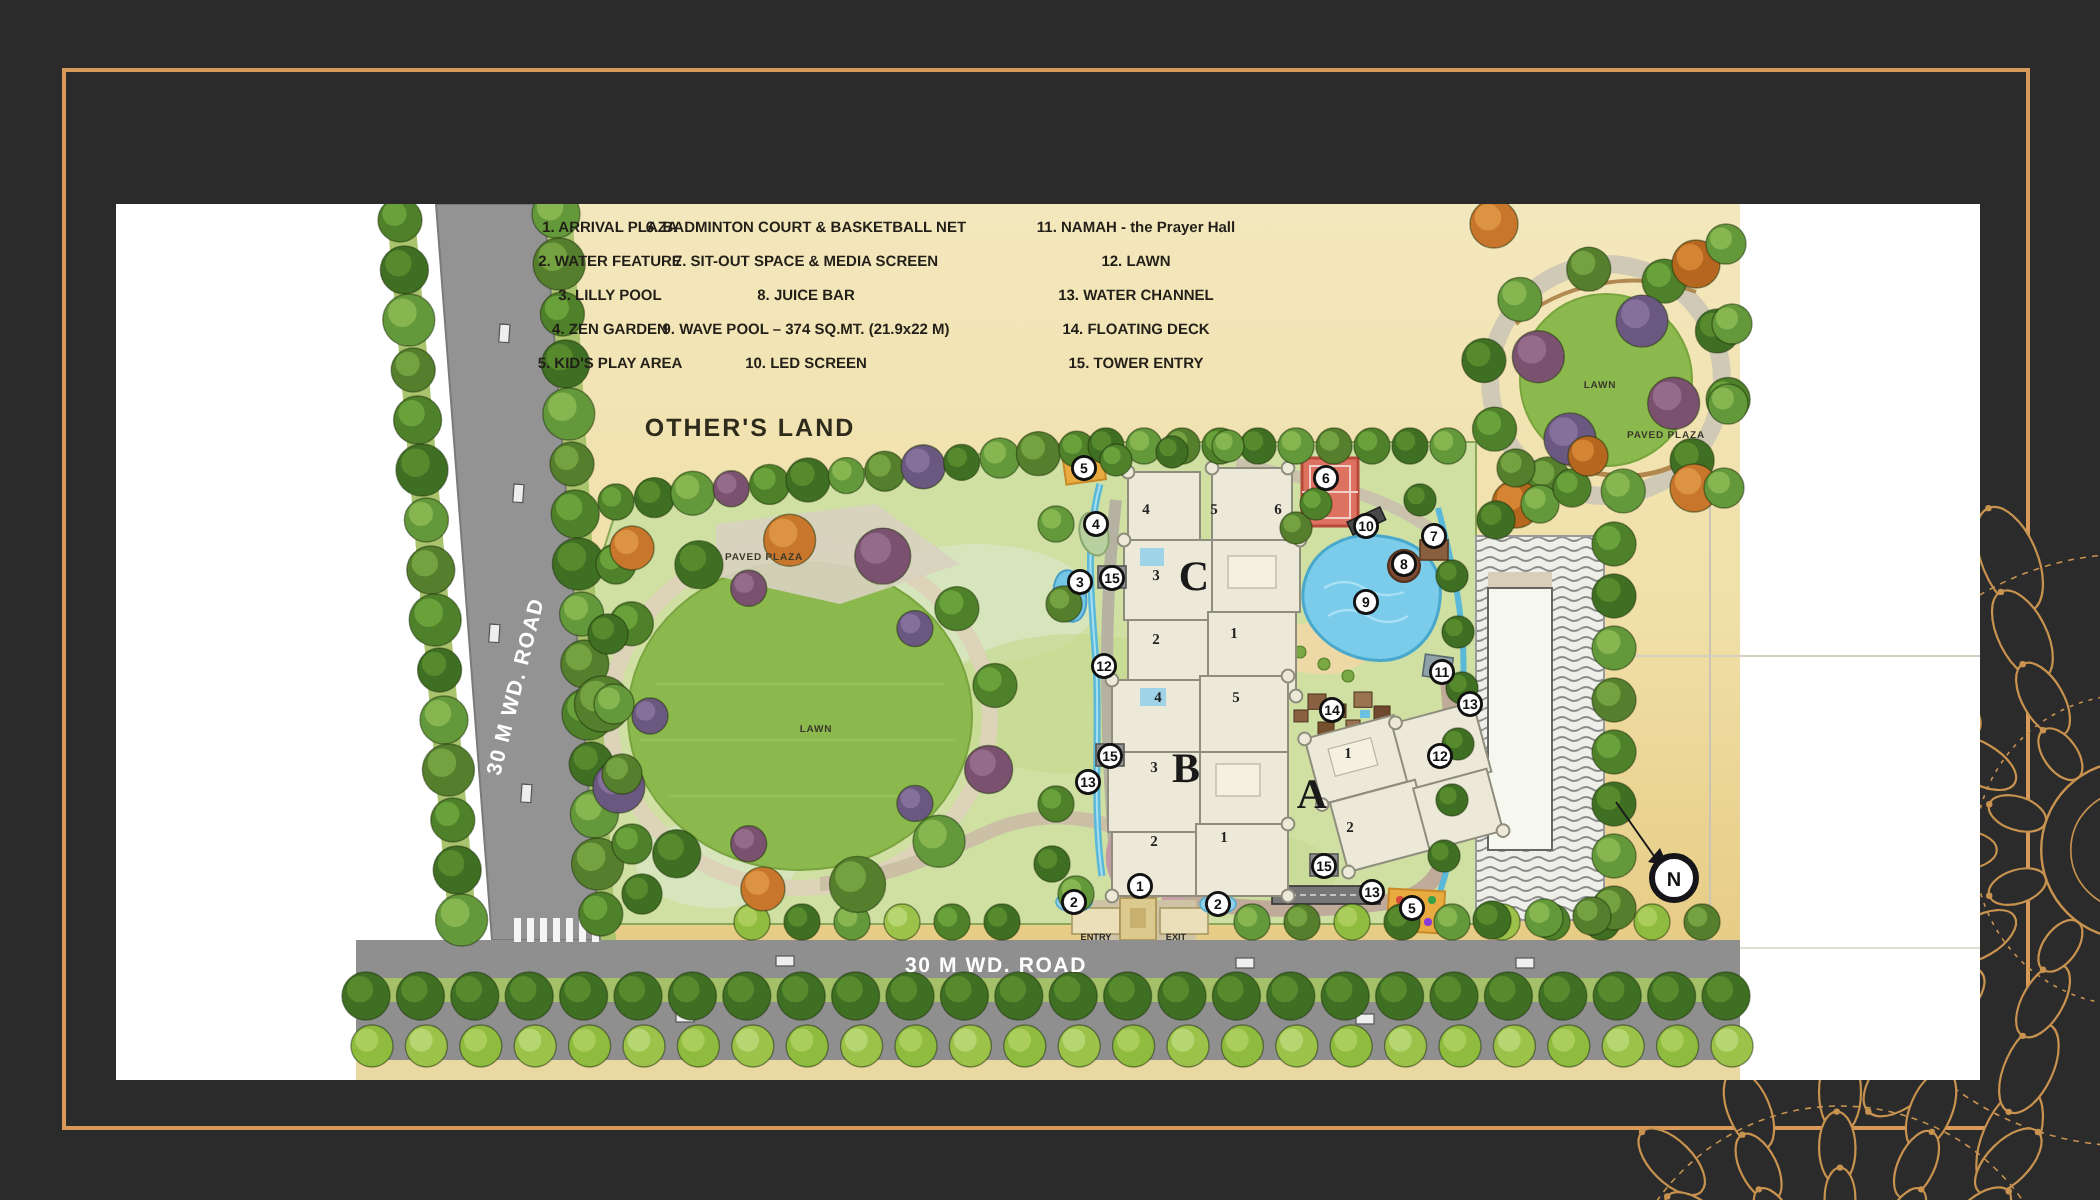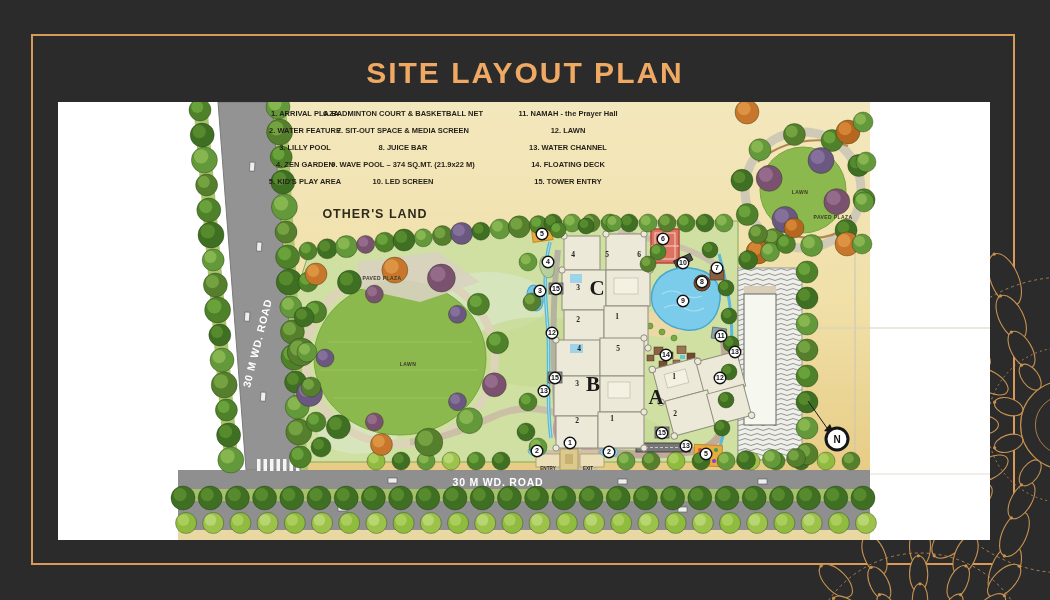--- a/index.html
+++ b/index.html
@@ -241,21 +241,20 @@
         <ellipse cx="156.3327793027028" cy="408.75603865200236" rx="11.200000000000001" ry="6.3" fill="#2b2b2c" stroke="#c8924f" stroke-width="1.1" transform="rotate(306 156.3327793027028 408.75603865200236)"></ellipse>
         <circle cx="162.91597412837848" cy="399.69504831500296" r="1.6" fill="#c8924f"></circle>
         <ellipse cx="172.60733193002287" cy="431.15603865200234" rx="11.200000000000001" ry="6.3" fill="#2b2b2c" stroke="#c8924f" stroke-width="1.1" transform="rotate(342 172.60733193002287 431.15603865200234)"></ellipse>
         <circle cx="183.2591649125286" cy="427.6950483150029" r="1.6" fill="#c8924f"></circle>
         <circle cx="130" cy="445" r="33.6" fill="#2b2b2c" stroke="#c8924f" stroke-width="1.2"></circle>
         <circle cx="130" cy="445" r="22.400000000000002" fill="none" stroke="#c8924f" stroke-width="0.8"></circle>
         <circle cx="130" cy="445" r="8.4" fill="#c8924f"></circle>
       </g>
     </svg>
 
-  <h1 class="title">SITE LAYOUT PLAN</h1>
 
   <div class="plan">
     <svg id="plan-svg" viewBox="0 0 932 438" xmlns="http://www.w3.org/2000/svg">
       <defs>
         <linearGradient id="bgGrad" x1="0" y1="0" x2="0" y2="1">
           <stop offset="0" stop-color="#f3e7bd"></stop>
           <stop offset="0.55" stop-color="#f0e0a8"></stop>
           <stop offset="1" stop-color="#e7cc85"></stop>
         </linearGradient>
         <pattern id="hatch" width="12" height="5" patternUnits="userSpaceOnUse">

